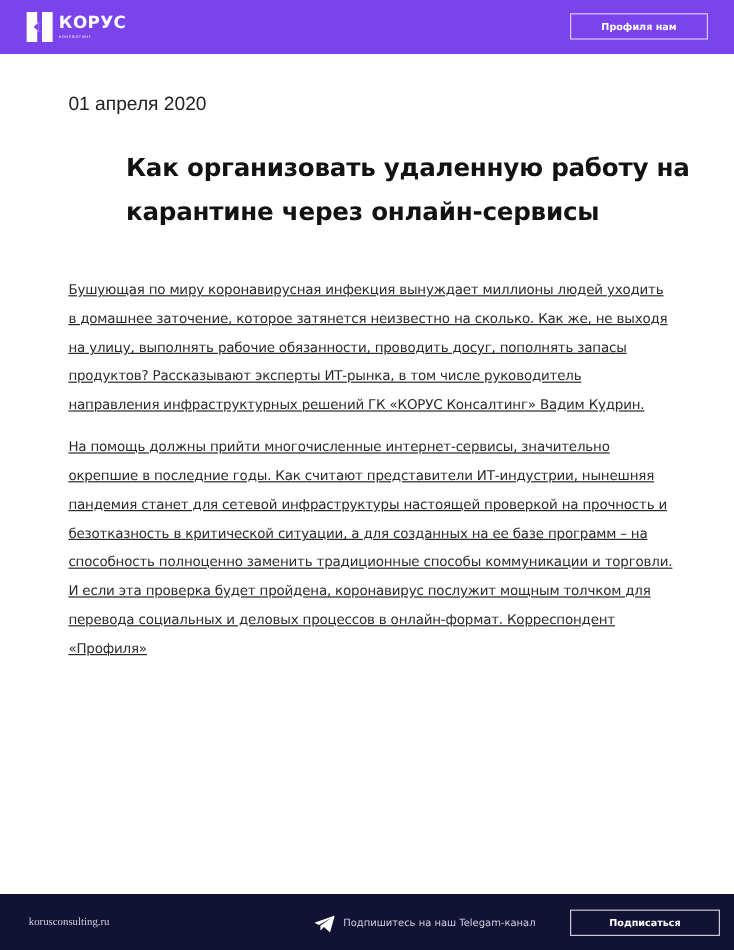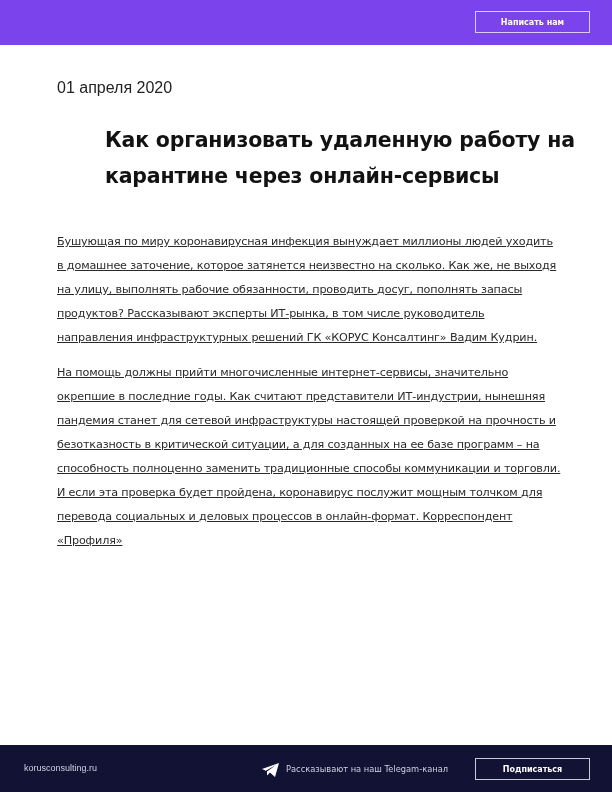--- a/index.html
+++ b/index.html
@@ -44,52 +44,67 @@
       font-family: "DejaVu Sans", sans-serif; font-size: 11.2px; line-height: 24px;
       color: #2a2a2a; margin-bottom: 11px; letter-spacing: -0.15px; text-decoration: underline;
     }
 
     .footer {
       position: absolute; left: 0; top: 745px; width: 612px; height: 47px;
       background: #121234;
     }
     .footer-site {
       position: absolute; left: 24px; top: 18px;
-      color: #cfd0e0; font-family: Liberation Sans, sans-serif; font-size: 9px;
+      color: #cfd0e0; font-family: Liberation Serif, serif; font-size: 9px;
     }
     .tg-icon { position: absolute; left: 262px; top: 17px; width: 17px; height: 14px; }
     .tg-text {
       position: absolute; left: 286px; top: 19px;
       color: #cfd0e0; font-family: "DejaVu Sans", sans-serif; font-size: 8.3px;
     }
     .subscribe-btn {
-      position: absolute; left: 475px; top: 13px; width: 115px; height: 22px;
+      position: absolute; left: 475px; top: 13px; width: 125px; height: 22px;
       border: 1px solid #c9c9da; background: #121234;
       color: #ffffff; font-family: "DejaVu Sans", sans-serif; font-weight: bold;
       font-size: 8px; display: flex; align-items: center; justify-content: center;
     }
   </style>
 </head>
 <body>
 
 <div class="header">
-  <button class="write-btn">Написать нам</button>
+  <div class="logo">
+    <div class="logo-mark">
+      <svg width="22" height="25" viewBox="0 0 22 25">
+        <rect x="0" y="0" width="22" height="25" fill="#ffffff"></rect>
+        <rect x="9" y="0" width="4" height="9" fill="#7a43ec"></rect>
+        <rect x="9" y="16" width="4" height="9" fill="#7a43ec"></rect>
+        <polygon points="6,12.5 10,9 10,16" fill="#7a43ec"></polygon>
+        <rect x="10" y="9" width="3" height="7" fill="#7a43ec"></rect>
+      </svg>
+    </div>
+    <div class="logo-text">
+      <span class="logo-name">КОРУС</span>
+      <span class="logo-sub">консалтинг</span>
+    </div>
+  </div>
+  <button class="write-btn">Профиля нам</button>
 </div>
 
 <div class="date">01 апреля 2020</div>
 
 <h1 class="title">Как организовать удаленную работу на карантине через онлайн-сервисы</h1>
 
 <div class="body-text">
   <p class="para">Бушующая по миру коронавирусная инфекция вынуждает миллионы людей уходить в домашнее заточение, которое затянется неизвестно на сколько. Как же, не выходя на улицу, выполнять рабочие обязанности, проводить досуг, пополнять запасы продуктов? Рассказывают эксперты ИТ-рынка, в том числе руководитель направления инфраструктурных решений ГК «КОРУС Консалтинг» Вадим Кудрин.</p>
   <p class="para">На помощь должны прийти многочисленные интернет-сервисы, значительно окрепшие в последние годы. Как считают представители ИТ-индустрии, нынешняя пандемия станет для сетевой инфраструктуры настоящей проверкой на прочность и безотказность в критической ситуации, а для созданных на ее базе программ – на способность полноценно заменить традиционные способы коммуникации и торговли. И если эта проверка будет пройдена, коронавирус послужит мощным толчком для перевода социальных и деловых процессов в онлайн-формат. Корреспондент «Профиля»</p>
 </div>
 
 <div class="footer">
   <span class="footer-site">korusconsulting.ru</span>
   <span class="tg-icon">
     <svg width="17" height="14" viewBox="0 0 17 14">
       <polygon points="0,6 17,0 13,14 8,9.5 5,12.5 5,8.5 14,2 3.8,7.8" fill="#ffffff"></polygon>
     </svg>
   </span>
-  <span class="tg-text">Рассказывают на наш Telegam-канал</span>
+  <span class="tg-text">Подпишитесь на наш Telegam-канал</span>
   <button class="subscribe-btn">Подписаться</button>
 </div>
 
 </body></html>

